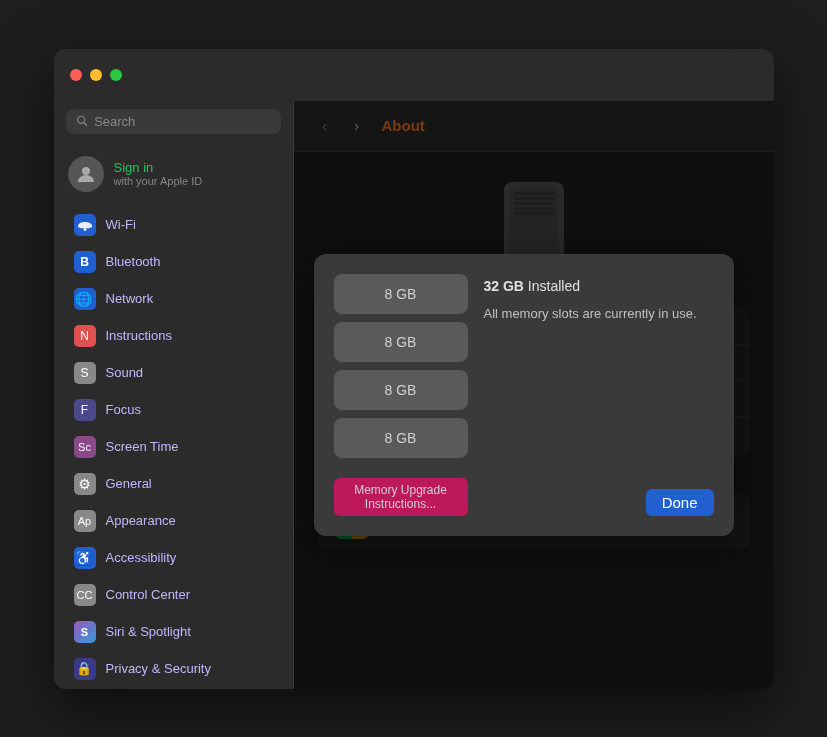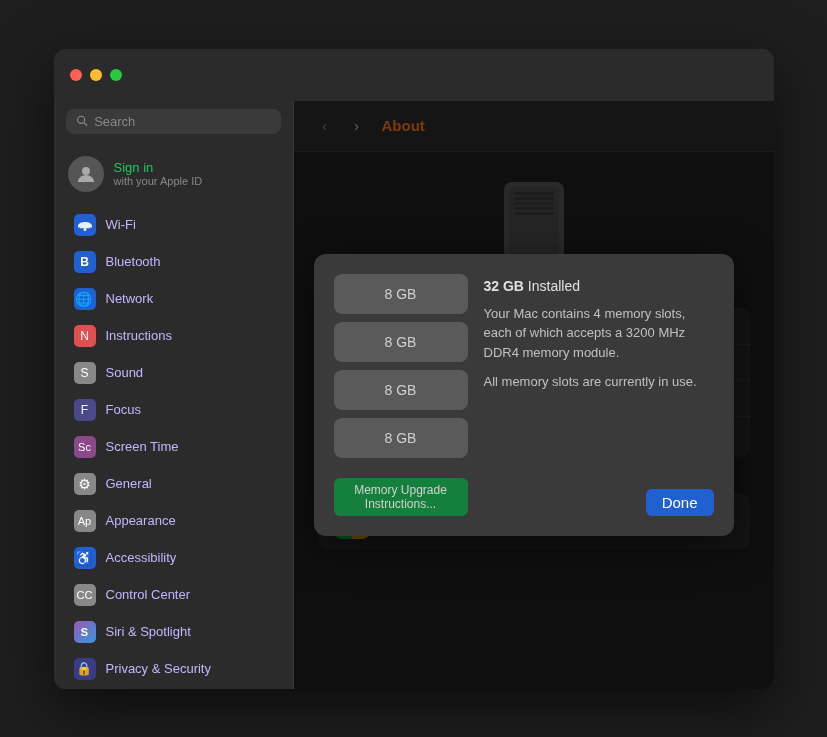--- a/index.html
+++ b/index.html
@@ -338,21 +338,21 @@
     }
 
     .modal-bottom {
       display: flex;
       justify-content: space-between;
       align-items: center;
       margin-top: 12px;
     }
 
     .memory-upgrade-btn {
-      background: #15803d;
+      background: #be185d;
       border: none;
       border-radius: 6px;
       color: #d0d0d0;
       font-size: 12px;
       padding: 5px 12px;
       cursor: pointer;
     }
 
     .done-btn {
       background: #2060d0;
@@ -590,21 +590,20 @@
             <div class="memory-slot">8 GB</div>
             <div class="modal-bottom">
               <button class="memory-upgrade-btn">Memory Upgrade Instructions...</button>
             </div>
           </div>
 
           <div class="modal-right">
             <div class="modal-title">
               <strong>32 GB</strong><span> Installed</span>
             </div>
-            <div class="modal-desc">Your Mac contains 4 memory slots, each of which accepts a 3200 MHz DDR4 memory module.</div>
             <div class="modal-desc">All memory slots are currently in use.</div>
             <div style="margin-top:auto;display:flex;justify-content:flex-end;">
               <button class="done-btn">Done</button>
             </div>
           </div>
         </div>
       </div>
 
     </div>
   </div>

